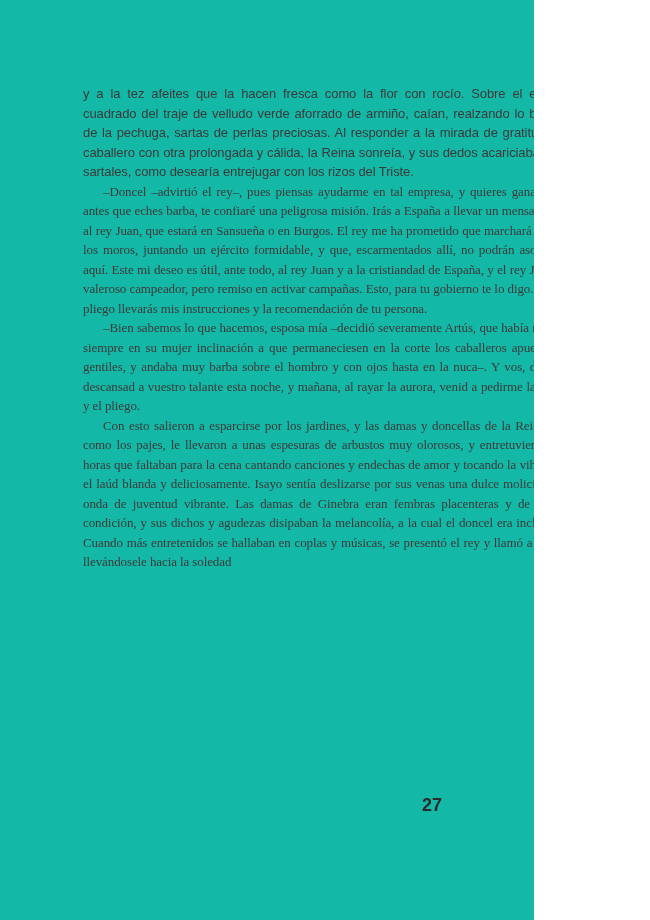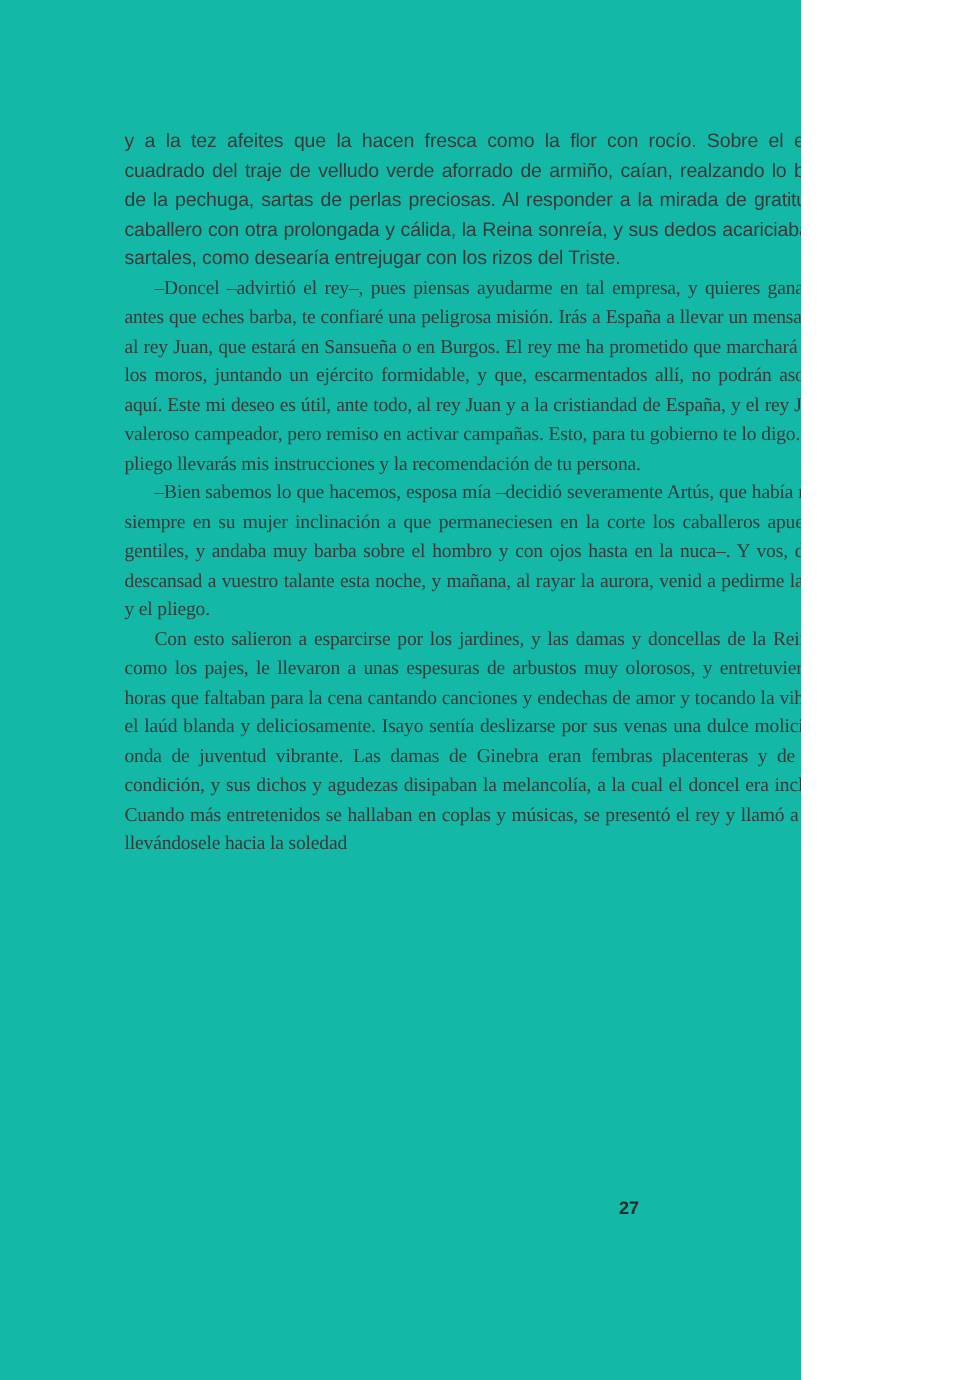--- a/index.html
+++ b/index.html
@@ -33,23 +33,23 @@
     margin: 0;
     text-align: justify;
   }
   .para.indent {
     text-indent: 20px;
     font-family: Liberation Serif, serif;
   }
   .page-number {
     position: absolute;
     top: 798px;
-    right: 108px;
+    right: 92px;
     color: #2b2b2b;
-    font-size: 12px;
+    font-size: 18px;
     font-weight: bold;
     line-height: 14px;
   }
 </style>
 </head>
 <body>
 
 <div class="page">
   <div class="text-block">
     <p class="para">y a la tez afeites que la hacen fresca como la flor con rocío. Sobre el escote cuadrado del traje de velludo verde aforrado de armiño, caían, realzando lo blanco de la pechuga, sartas de perlas preciosas. Al responder a la mirada de gratitud del caballero con otra prolongada y cálida, la Reina sonreía, y sus dedos acariciaban los sartales, como desearía entrejugar con los rizos del Triste.</p>

